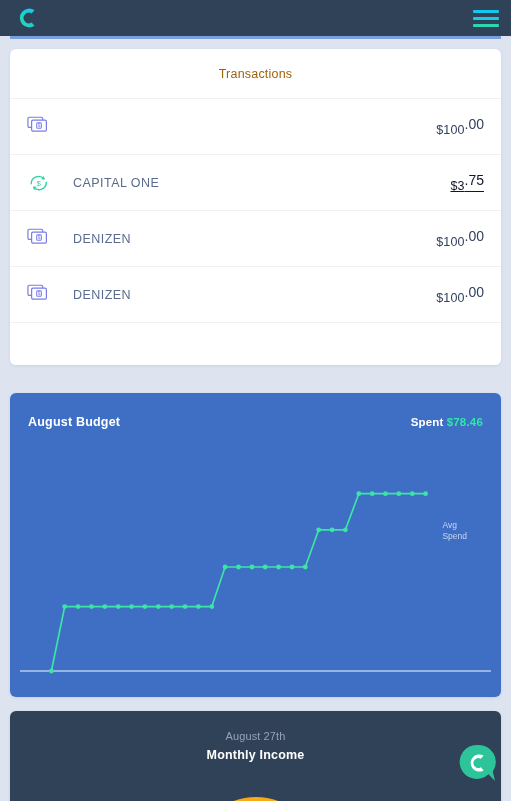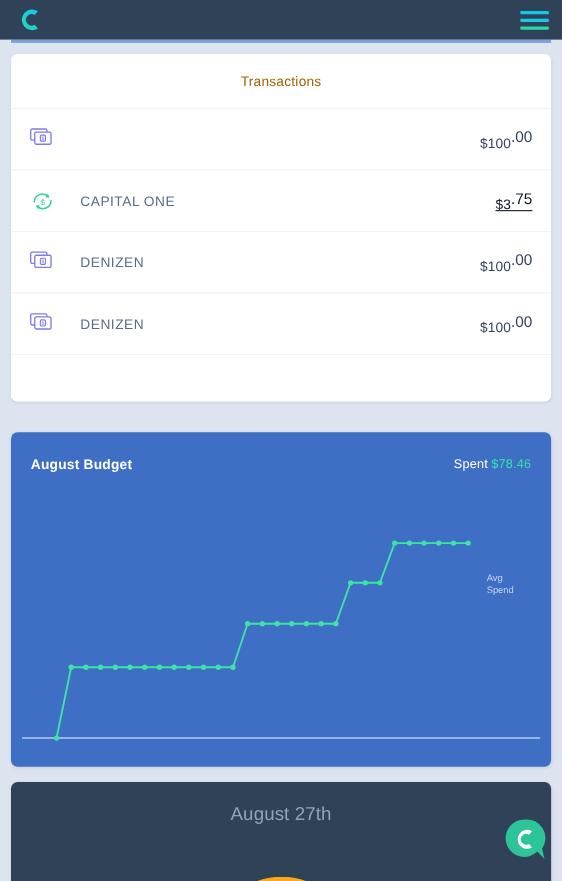--- a/index.html
+++ b/index.html
@@ -136,21 +136,21 @@
   }
   .budget-title {
     color: #ffffff;
     font-size: 12.5px;
     font-weight: bold;
     letter-spacing: .2px;
   }
   .budget-spent {
     color: #ffffff;
     font-size: 11.5px;
-    font-weight: normal;
+    font-weight: bold;
     letter-spacing: .2px;
   }
   .budget-spent .amt { color: #2ee6a8; margin-left: 3px; }
 
   .chart-wrap {
     position: absolute;
     left: 0; right: 0; top: 38px; bottom: 0;
   }
   .chart-wrap svg { display: block; width: 100%; height: 100%; }
 
@@ -170,21 +170,21 @@
     background: #2f4257;
     border-radius: 6px;
     height: 140px;
     position: relative;
     overflow: hidden;
     box-shadow: 0 1px 3px rgba(40,60,90,.12);
   }
   .income-date {
     text-align: center;
     color: #94a3b8;
-    font-size: 17px;
+    font-size: 11px;
     padding-top: 19px;
     letter-spacing: .1px;
   }
   .income-title {
     text-align: center;
     color: #ffffff;
     font-size: 12.5px;
     font-weight: bold;
     padding-top: 6px;
     letter-spacing: .2px;
@@ -352,20 +352,21 @@
     </div>
 
     <div class="avg-label">
       <div>Avg</div>
       <div>Spend</div>
     </div>
   </div>
 
   <div class="income-card">
     <div class="income-date">August 27th</div>
+    <div class="income-title">Monthly Income</div>
     <div class="donut-arc"></div>
   </div>
 
 </div>
 
 <div class="fab">
   <svg viewBox="0 0 40 40" width="40" height="40">
     <path d="M19 2 A17 17 0 1 0 30.5 31.2 L37 38 L34.8 28.6 A17 17 0 0 0 19 2 Z" fill="#2ec49a"></path>
     <path d="M25.6 12.6 A8.6 8.6 0 1 0 25.6 27.4 L22.9 24.2 A4.9 4.9 0 1 1 22.9 15.8 Z" fill="#ffffff"></path>
   </svg>

